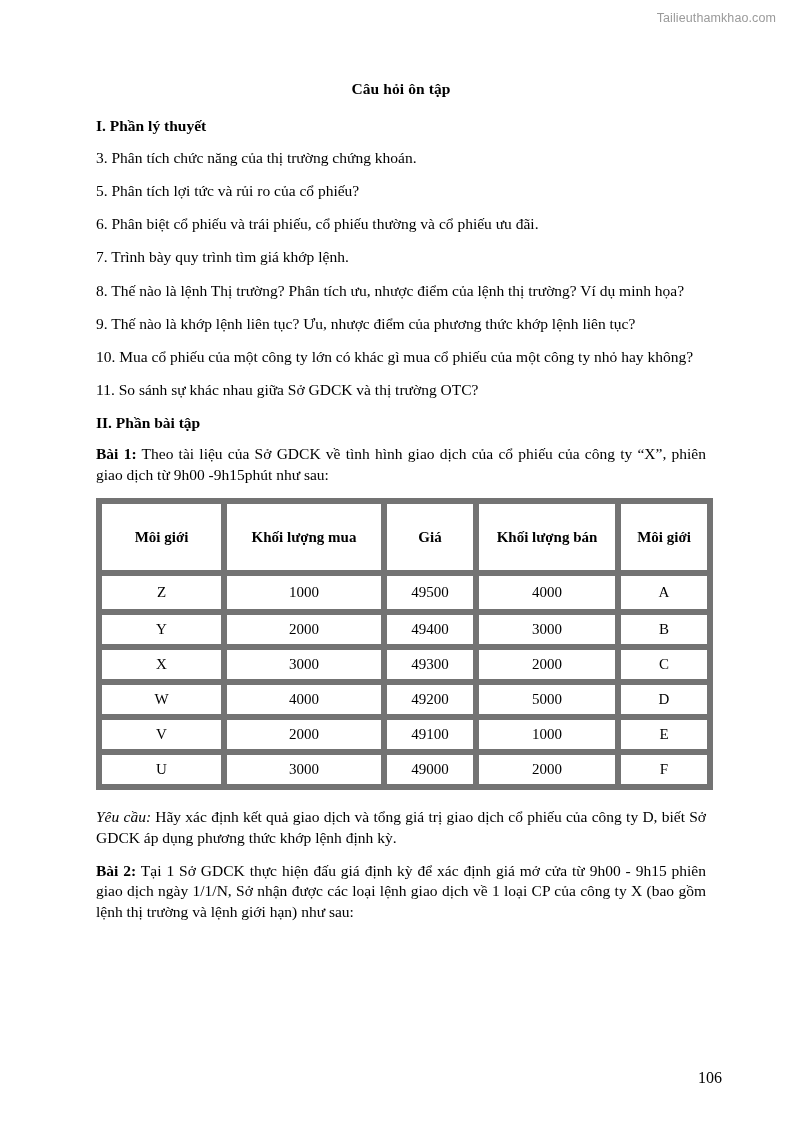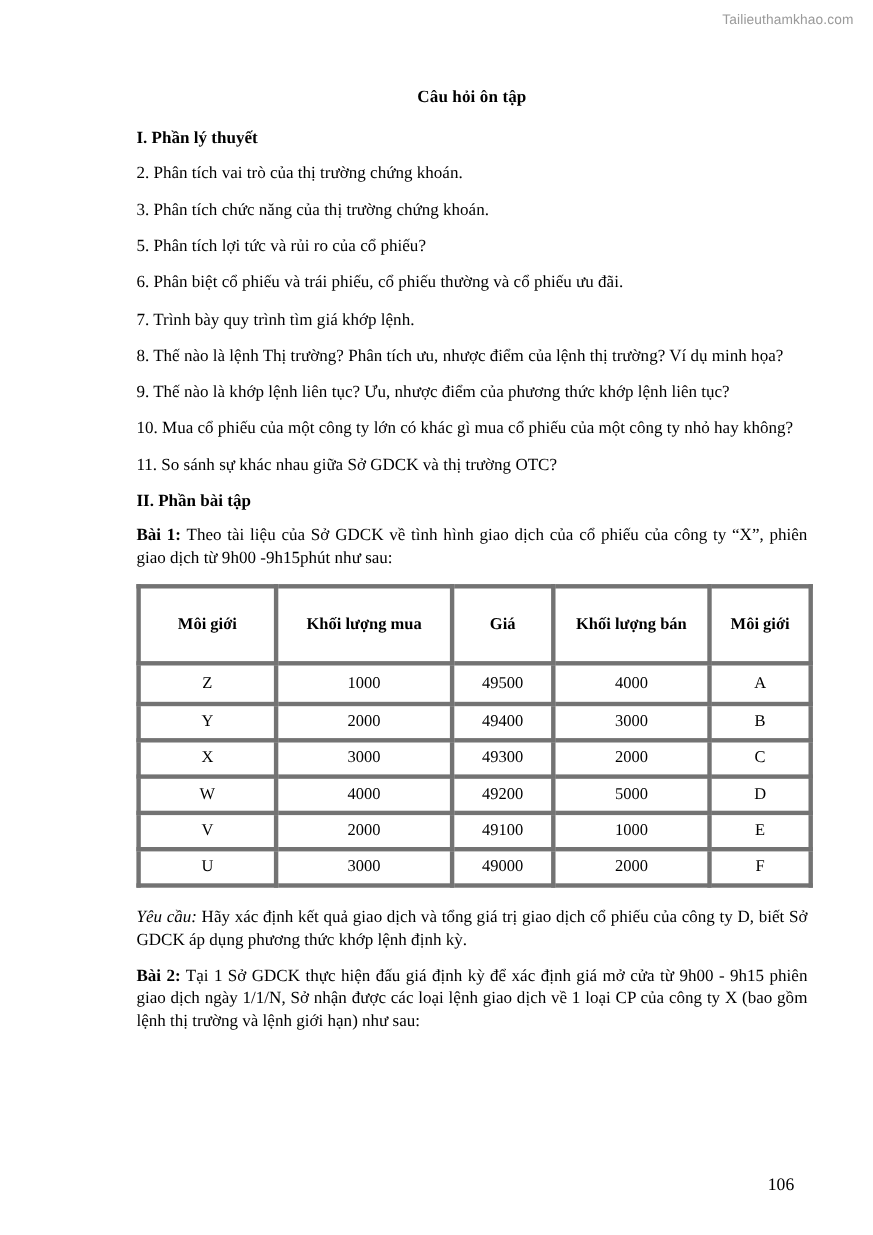--- a/index.html
+++ b/index.html
@@ -24,21 +24,21 @@
     top: 11px;
     right: 18px;
     font-family: "Liberation Sans", "DejaVu Sans", sans-serif;
     font-size: 12.5px;
     color: #9a9a9a;
     letter-spacing: 0.1px;
     white-space: nowrap;
   }
   .content {
     position: absolute;
-    left: 124px;
+    left: 96px;
     top: 80px;
     width: 610px;
   }
   .doc-title {
     text-align: center;
     font-weight: bold;
     font-size: 15.5px;
     margin: 0 0 19px 0;
     letter-spacing: 0.1px;
   }
@@ -74,21 +74,21 @@
   .lbl-ital { font-style: italic; }
 
   table.order-table {
     border-collapse: collapse;
     width: 611px;
     margin: 13px 0 17px 0;
     table-layout: fixed;
   }
   table.order-table td,
   table.order-table th {
-    border: 4px solid #737373;
+    border: 6px solid #737373;
     text-align: center;
     vertical-align: middle;
     font-size: 15px;
     padding: 0;
   }
   table.order-table thead th {
     font-weight: bold;
     height: 66px;
     font-size: 15px;
   }
@@ -122,21 +122,20 @@
 <div class="page">
 
   <div class="watermark">Tailieuthamkhao.com</div>
 
   <div class="content">
 
     <div class="doc-title">Câu hỏi ôn tập</div>
 
     <div class="section-heading">I. Phần lý thuyết</div>
 
-    <p class="q">2. Phân tích vai trò của thị trường chứng khoán.</p>
     <p class="q">3. Phân tích chức năng của thị trường chứng khoán.</p>
     <p class="q">5. Phân tích lợi tức và rủi ro của cổ phiếu?</p>
     <p class="q">6. Phân biệt cổ phiếu và trái phiếu, cổ phiếu thường và cổ phiếu ưu đãi.</p>
     <p class="q">7. Trình bày quy trình tìm giá khớp lệnh.</p>
     <p class="q just">8. Thế nào là lệnh Thị trường? Phân tích ưu, nhược điểm của lệnh thị trường? Ví dụ minh họa?</p>
     <p class="q just">9. Thế nào là khớp lệnh liên tục? Ưu, nhược điểm của phương thức khớp lệnh liên tục?</p>
     <p class="q just">10. Mua cổ phiếu của một công ty lớn có khác gì mua cổ phiếu của một công ty nhỏ hay không?</p>
     <p class="q">11. So sánh sự khác nhau giữa Sở GDCK và thị trường OTC?</p>
 
     <div class="section-heading second">II. Phần bài tập</div>

